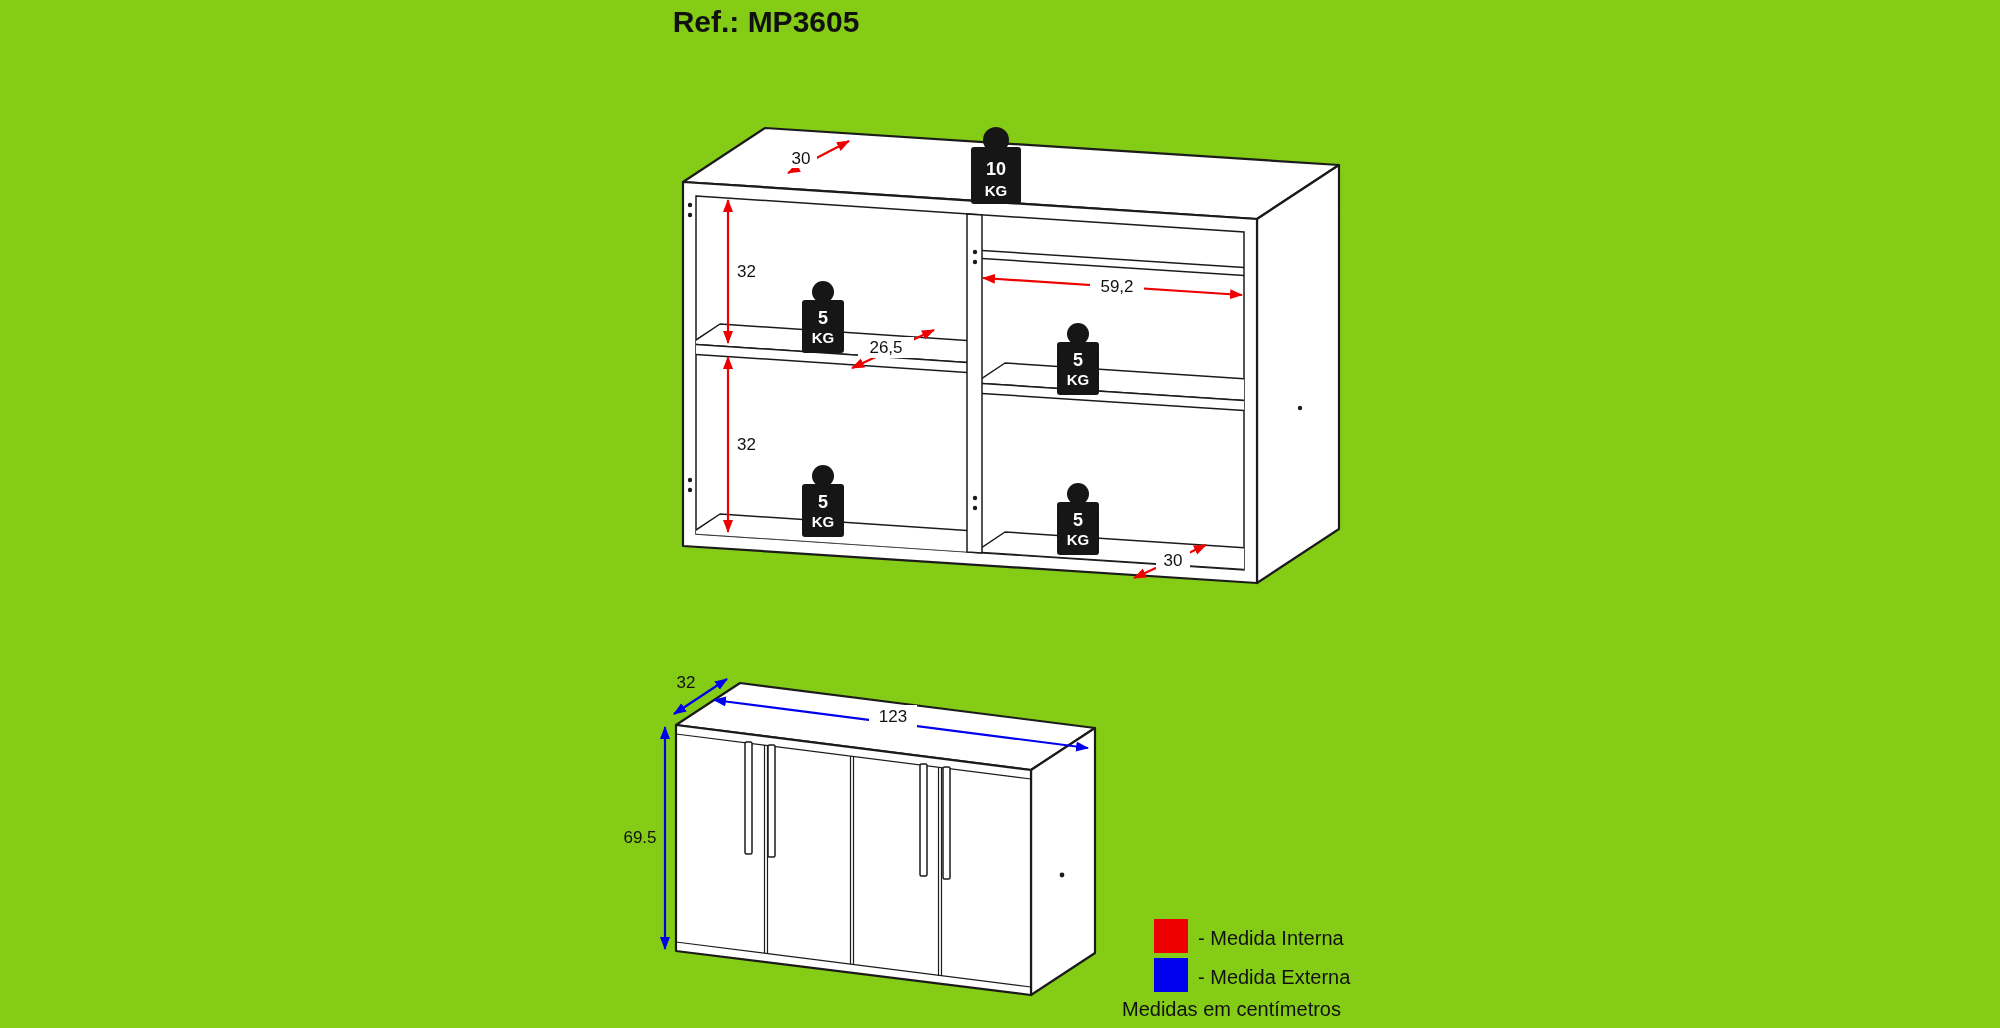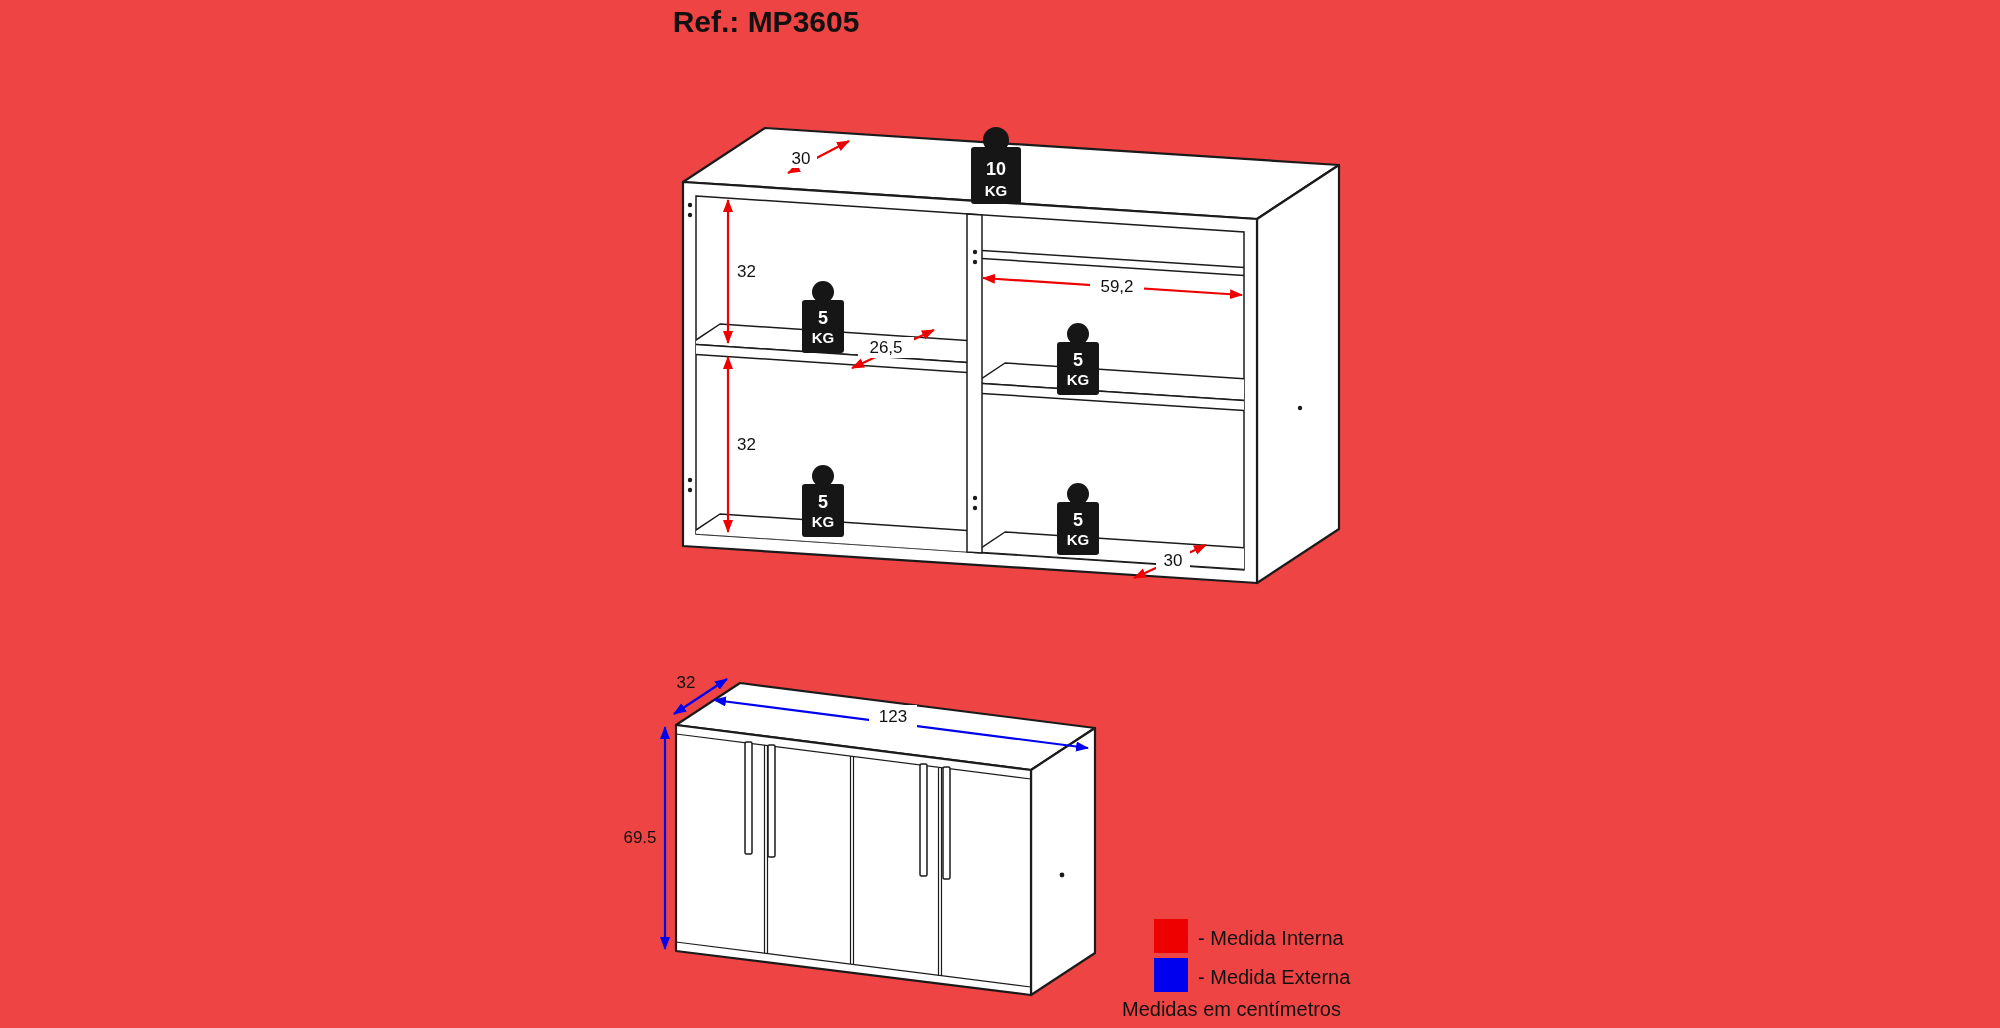--- a/index.html
+++ b/index.html
@@ -1,16 +1,16 @@
 <!DOCTYPE html>
 <html><head>
 <meta charset="utf-8">
 <style>
   html,body{margin:0;padding:0;background:#fff;}
-  .stage{position:relative;width:2000px;height:1028px;background:#ef4444;overflow:hidden;}
+  .stage{position:relative;width:2000px;height:1028px;background:#84cc16;overflow:hidden;}
   svg{display:block;}
   svg text{font-family:"Liberation Sans",sans-serif;fill:#111;}
   .outl{fill:#fff;stroke:#1b1b1b;stroke-width:2.2;stroke-linejoin:round;}
   .thin{fill:none;stroke:#1b1b1b;stroke-width:1.5;}
   .thinf{fill:#fff;stroke:#1b1b1b;stroke-width:1.5;stroke-linejoin:round;}
   .seam{stroke:#1b1b1b;stroke-width:1.2;}
   .dr{stroke:#ee0000;stroke-width:2.2;fill:none;}
   .db{stroke:#0000ee;stroke-width:2.2;fill:none;}
   .lbl{font-size:17px;}
   .leg{font-size:20px;}

